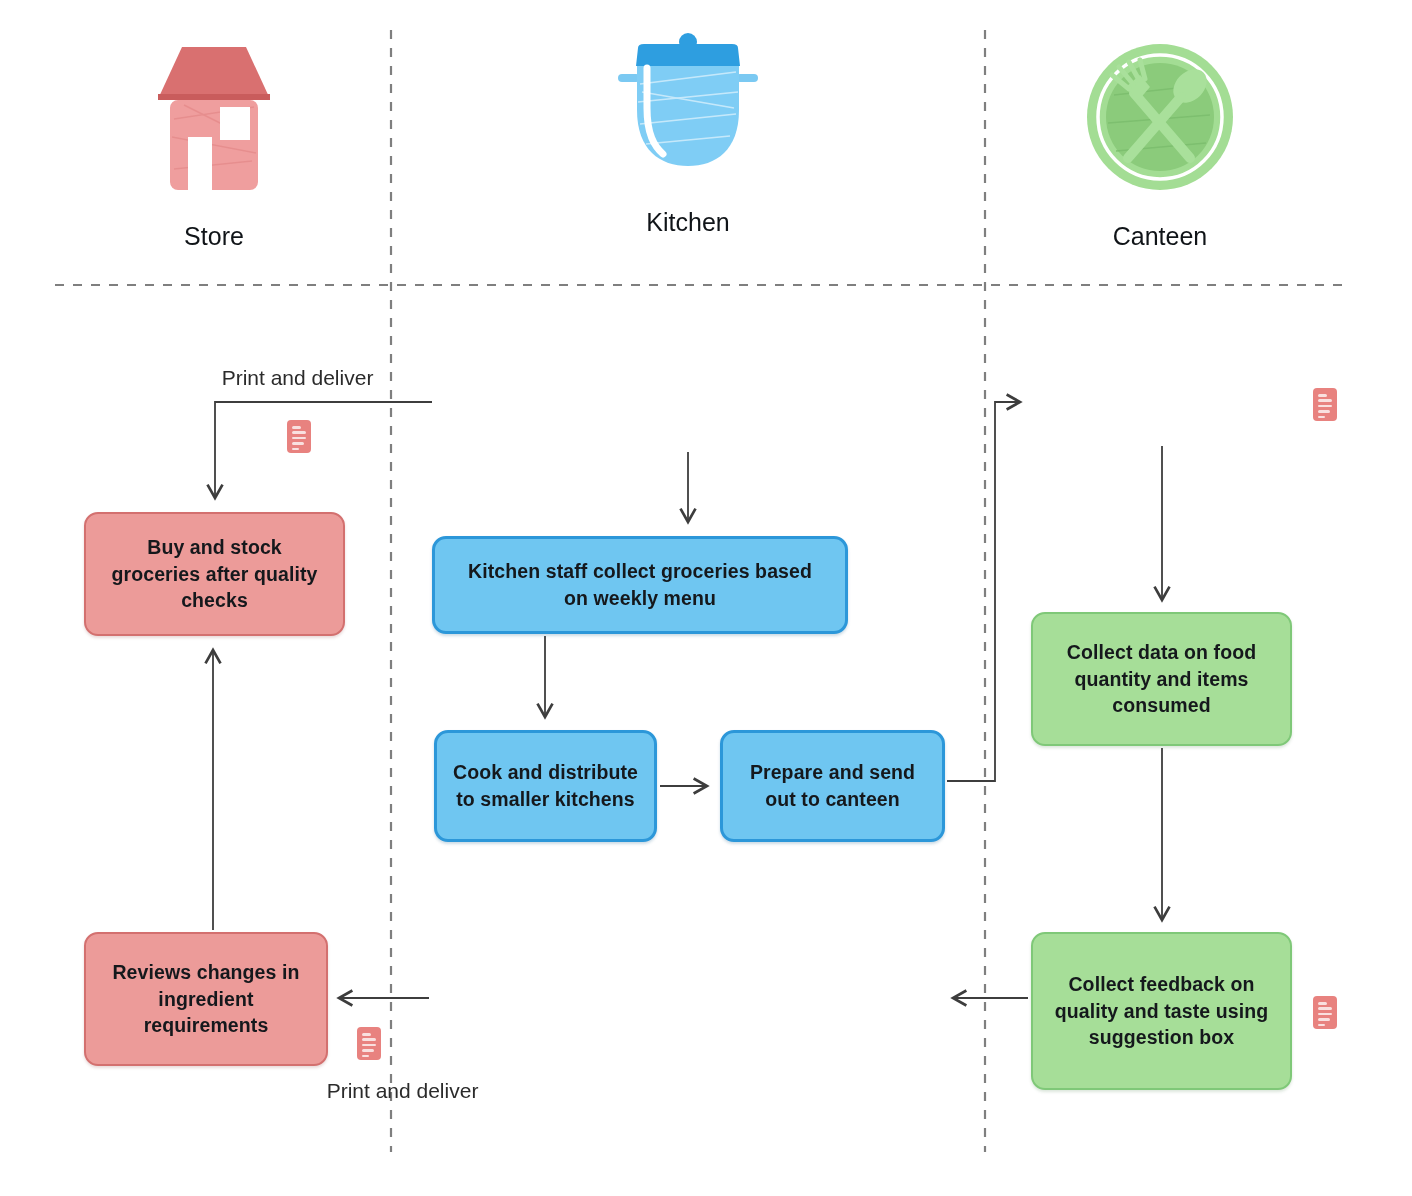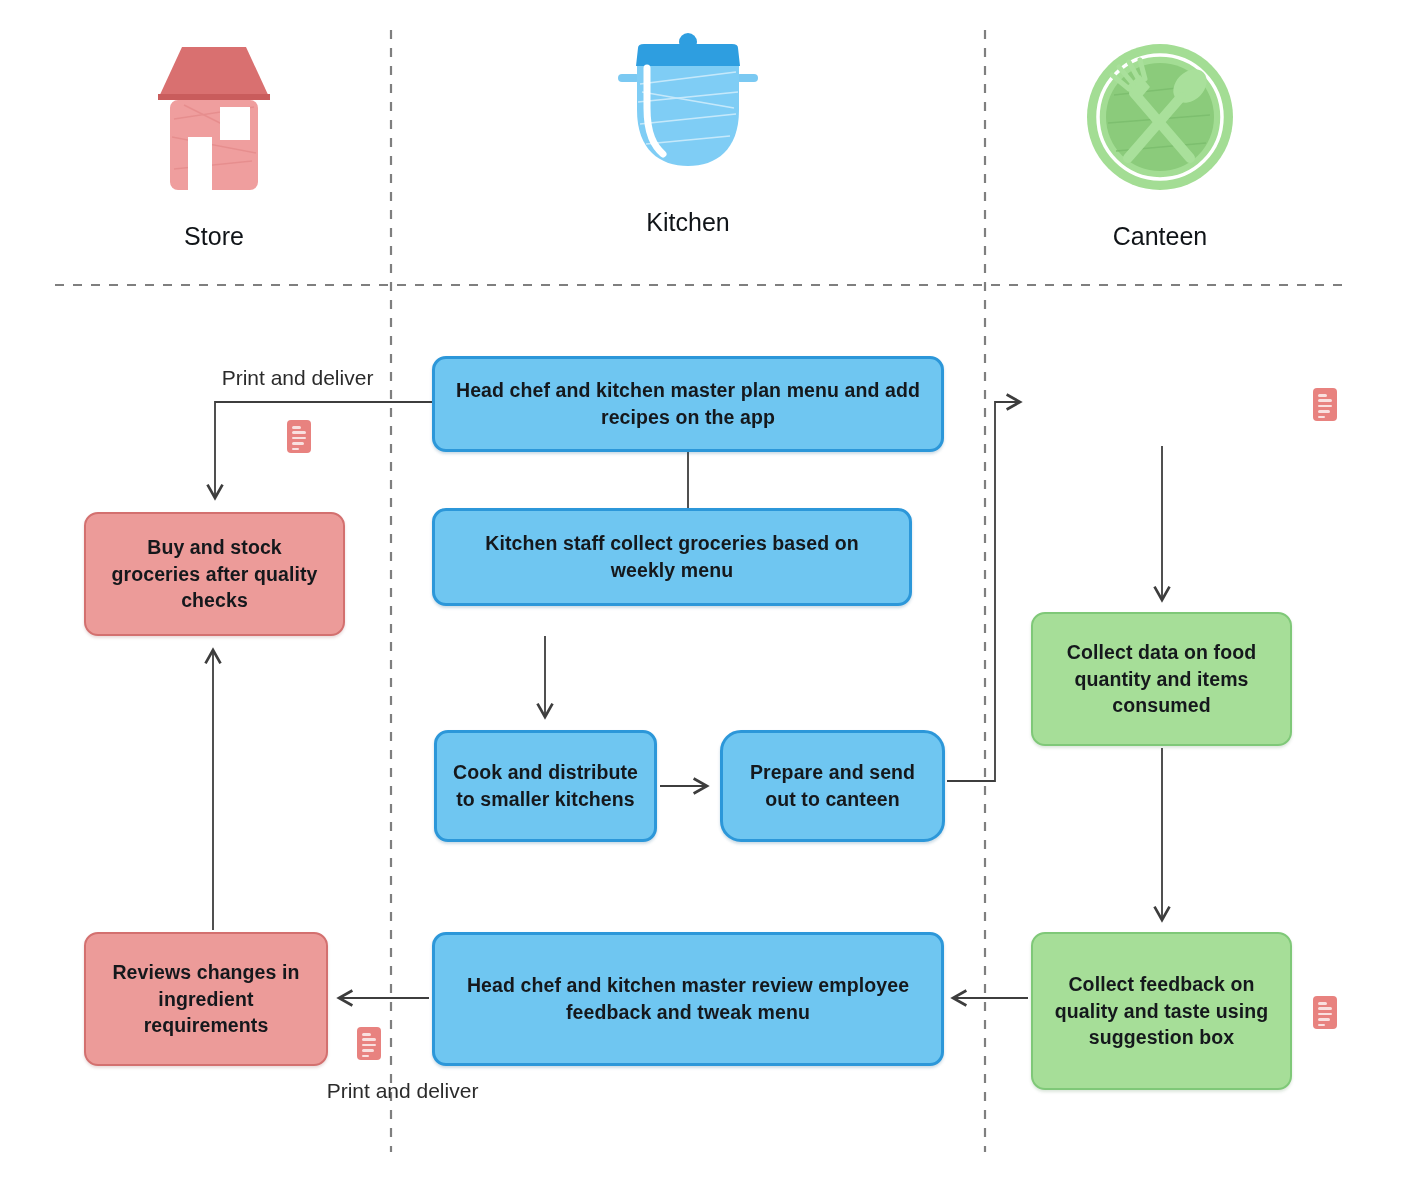--- a/index.html
+++ b/index.html
@@ -126,48 +126,42 @@
             <line x1="61" y1="40" x2="56" y2="21"></line>
           </g>
           <ellipse cx="106" cy="47" rx="14" ry="19" transform="rotate(45 106 47)" stroke="none"></ellipse>
           <line x1="97" y1="58" x2="44" y2="119" stroke-width="10" stroke-linecap="round"></line>
         </g>
       </svg>
     </div>
     <div class="lane-label">Canteen</div>
   </div>
 
-  <div class="node blue" style="left:432px; top:356px; width:512px; height:96px;">
-    <span>Head chef and kitchen master plan menu and add recipes on the app</span>
-  </div>
-
-  <div class="node blue" style="left:432px; top:508px; width:480px; height:98px;">
+
+  <div class="node blue" style="left:432px; top:536px; width:416px; height:98px;">
     <span>Kitchen staff collect groceries based on weekly menu</span>
   </div>
 
   <div class="node blue" style="left:434px; top:730px; width:223px; height:112px; padding:10px 12px;">
     <span>Cook and distribute to smaller kitchens</span>
   </div>
 
-  <div class="node blue" style="left:720px; top:730px; width:225px; height:112px; padding:10px 12px;border-radius:21px;">
+  <div class="node blue" style="left:720px; top:730px; width:225px; height:112px; padding:10px 12px;">
     <span>Prepare and send out to canteen</span>
   </div>
 
 
   <div class="node green" style="left:1031px; top:612px; width:261px; height:134px; padding:10px 14px;">
     <span>Collect data on food quantity and items consumed</span>
   </div>
 
   <div class="node green" style="left:1031px; top:932px; width:261px; height:158px; padding:10px 8px;">
     <span>Collect feedback on quality and taste using suggestion box</span>
   </div>
 
-  <div class="node blue" style="left:432px; top:932px; width:512px; height:134px;">
-    <span>Head chef and kitchen master review employee feedback and tweak menu</span>
-  </div>
 
   <div class="node red" style="left:84px; top:932px; width:244px; height:134px; padding:10px 14px;">
     <span>Reviews changes in ingredient requirements</span>
   </div>
 
   <div class="node red" style="left:84px; top:512px; width:261px; height:124px; padding:10px 24px;">
     <span>Buy and stock groceries after quality checks</span>
   </div>
 
   <div class="note" style="left:205px; top:366px; width:185px;">Print and deliver</div>

